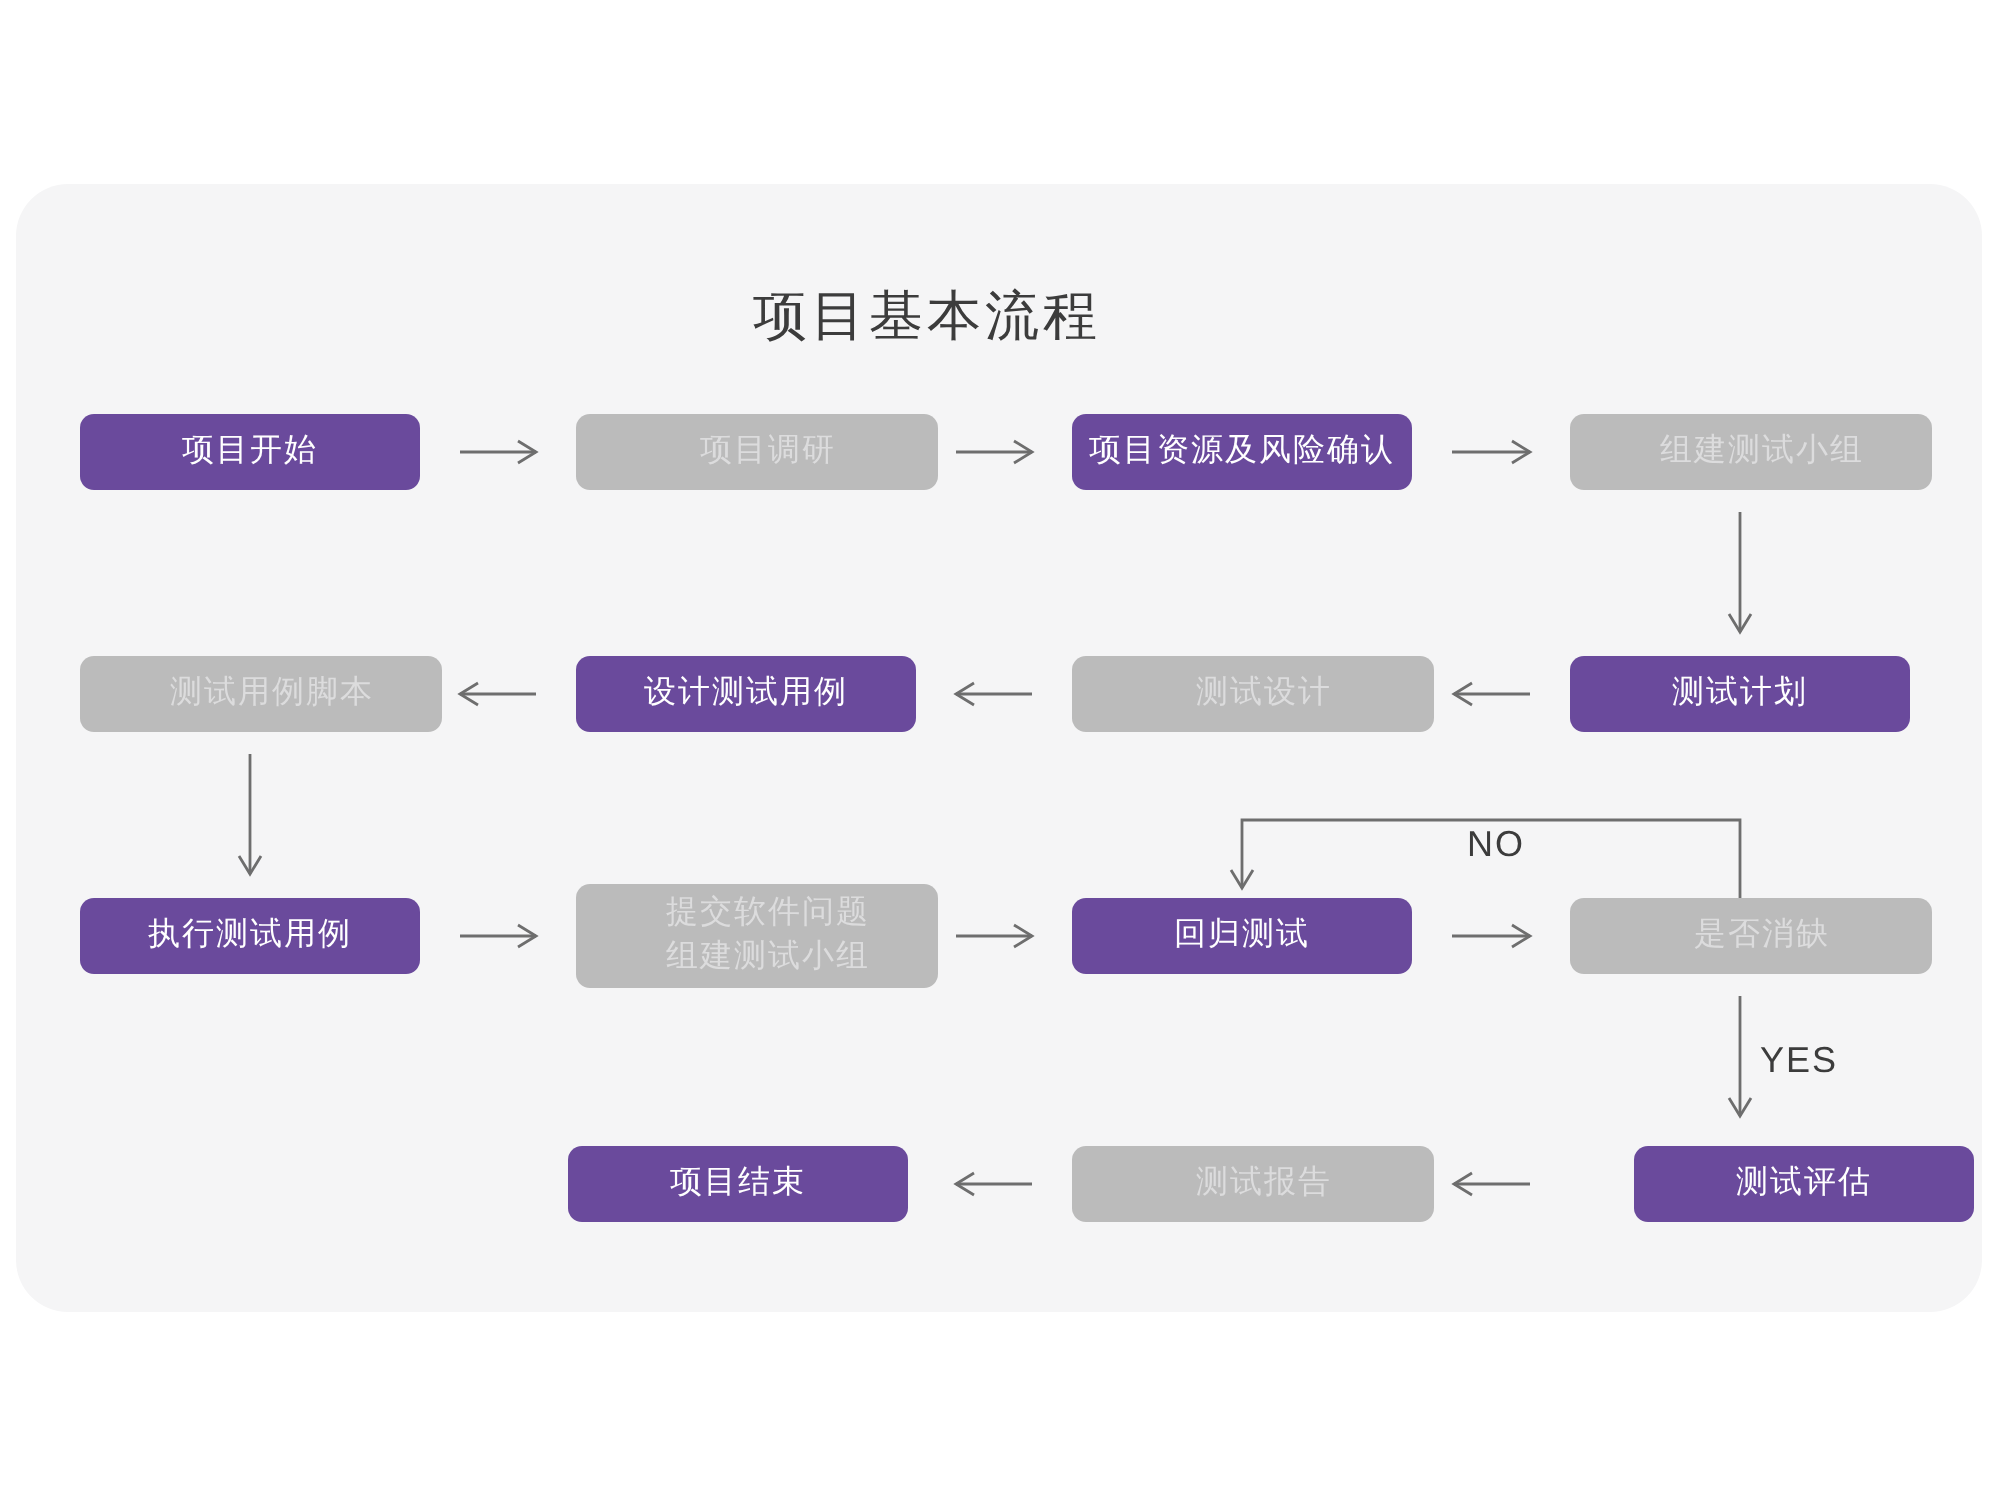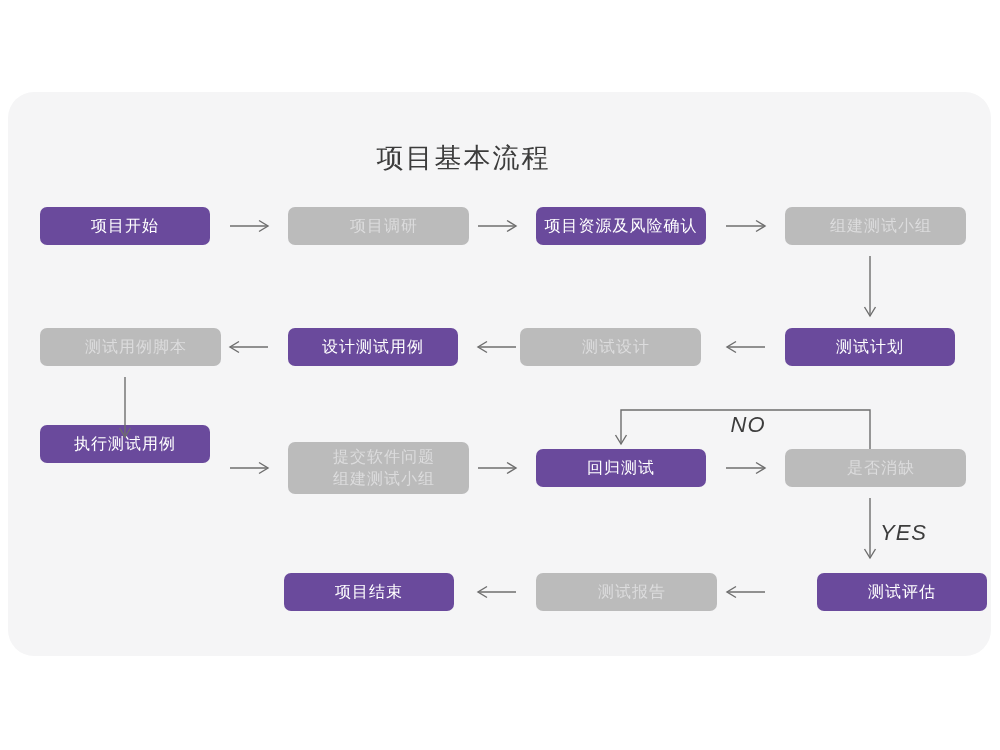--- a/index.html
+++ b/index.html
@@ -21,23 +21,22 @@
     position:absolute;width:170px;height:38px;border-radius:7px;
     display:flex;flex-direction:column;align-items:center;justify-content:center;
     font-size:16px;line-height:22px;letter-spacing:1px;text-align:center;
   }
   .node.purple{background:var(--purple,#6a4a9c);color:var(--purple_text,#ffffff);text-align:right;}
   .node.gray{background:var(--gray,#bbbbbb);color:var(--gray_text,#dcdcdd);padding-left:11px;}
   .node.tall{height:52px;}
   .edges{position:absolute;left:0;top:0;pointer-events:none;}
   .edges path{stroke:var(--arrow,#6e6e6e);stroke-width:1.4;fill:none;}
   .branch-label{
-    position:absolute;font-size:22px;color:var(--title_color,#3c3c3c);
+    position:absolute;font-size:18px;color:var(--title_color,#3c3c3c);
     letter-spacing:1px;
-    font-style:italic;
   }
   .label-no{left:728px;top:412px;width:40px;text-align:center;}
   .label-yes{left:880px;top:520px;}
 </style>
 </head>
 <body>
 
 <div class="card"></div>
 
 <div class="title">项目基本流程</div>
@@ -51,31 +50,31 @@
 <div class="node purple" style="left:536px;top:207px">
     <span>项目资源及风险确认</span>
   </div>
 <div class="node gray" style="left:785px;top:207px">
     <span>组建测试小组</span>
   </div>
 
 <div class="node purple" style="left:785px;top:328px">
     <span>测试计划</span>
   </div>
-<div class="node gray" style="left:520px;top:328px">
+<div class="node gray" style="left:536px;top:328px">
     <span>测试设计</span>
   </div>
 <div class="node purple" style="left:288px;top:328px">
     <span>设计测试用例</span>
   </div>
 <div class="node gray" style="left:40px;top:328px">
     <span>测试用例脚本</span>
   </div>
 
-<div class="node purple" style="left:40px;top:425px">
+<div class="node purple" style="left:40px;top:449px">
     <span>执行测试用例</span>
   </div>
 <div class="node gray tall" style="left:288px;top:442px">
   <span>提交软件问题</span>
   <span>组建测试小组</span>
 </div>
 <div class="node purple" style="left:536px;top:449px">
     <span>回归测试</span>
   </div>
 <div class="node gray" style="left:785px;top:449px">

